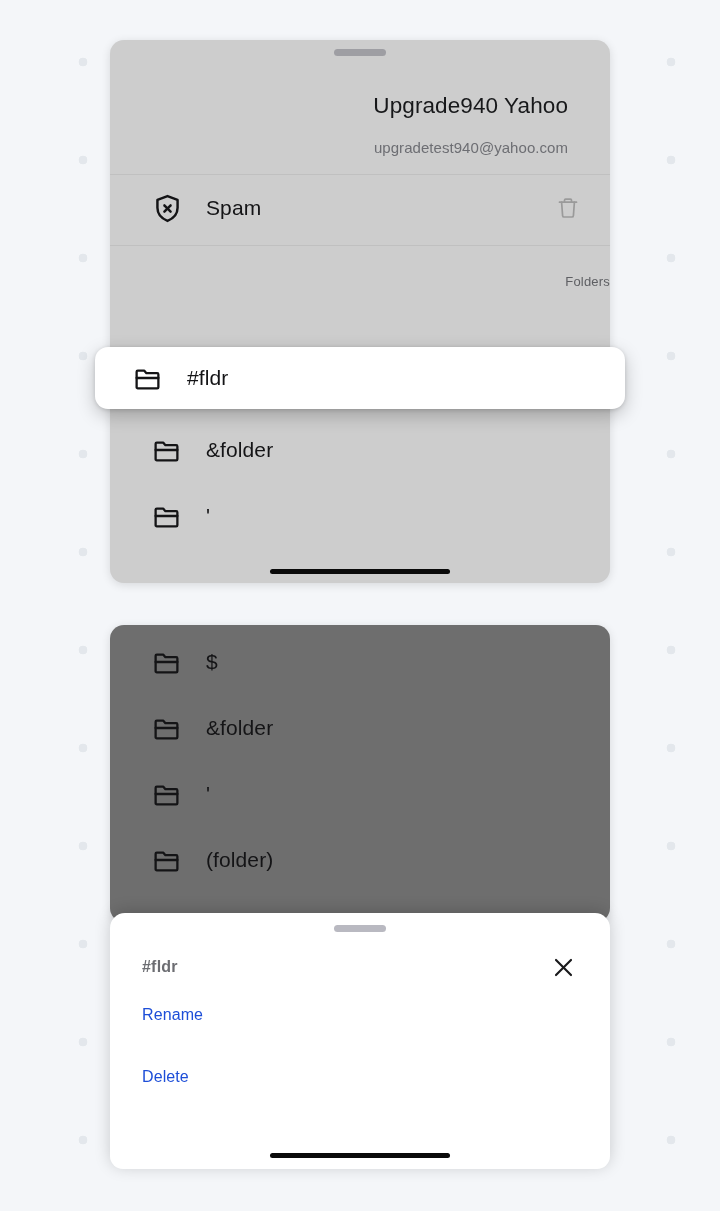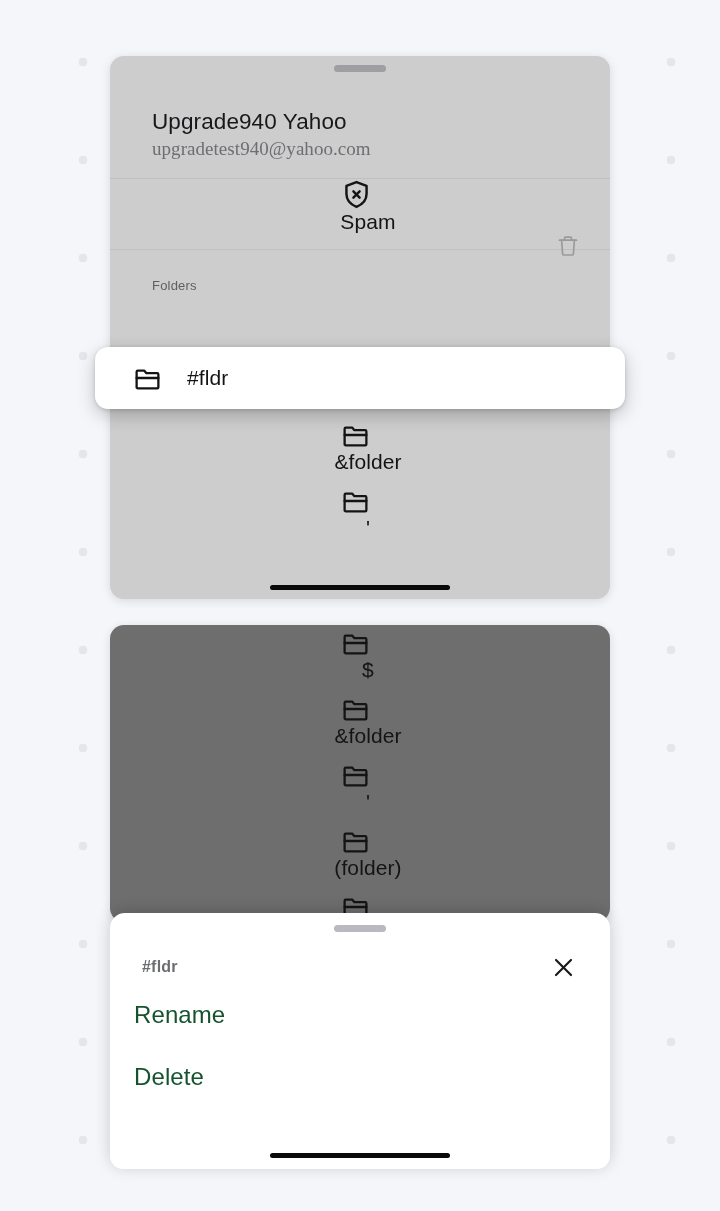--- a/index.html
+++ b/index.html
@@ -26,23 +26,24 @@
     width: 500px;
     border-radius: 14px;
     overflow: hidden;
   }
 
   .panel-light { background: #cdcdcd; }
   .panel-dark  { background: #6e6e6e; }
 
   
   #mail-drawer-panel {
-    top: 56px;
+    top: 40px;
     height: 543px;
     box-shadow: 0 2px 10px rgba(0,0,0,0.12);
+    text-align: right;
   }
 
   
   #folder-list-panel {
     top: 625px;
     height: 297px;
     box-shadow: 0 2px 10px rgba(0,0,0,0.12);
   }
 
   
@@ -60,42 +61,40 @@
     padding: 36px 42px 18px 42px;
   }
   .account-name {
     font-size: 22.5px;
     color: #17181a;
     line-height: 1.2;
     font-weight: 400;
     letter-spacing: 0.1px;
   }
   .account-email {
-    font-size: 19px;
+    font-size: 15px;
     color: #6d6e73;
-    margin-top: 3px;
+    margin-top: 20px;
     letter-spacing: 0.05px;
-    font-family: Liberation Serif, serif;
   }
 
   .divider {
     height: 1px;
     background: #c0c0c0;
     width: 100%;
   }
 
   
   .row {
     display: flex;
     align-items: center;
     height: 66px;
-    padding-left: 26px;
+    padding-left: 42px;
     padding-right: 30px;
     position: relative;
-    flex-direction: column;
   }
   .row-icon {
     width: 34px;
     min-width: 34px;
     display: flex;
     align-items: center;
     justify-content: flex-start;
   }
   .row-label {
     font-size: 21px;
@@ -174,23 +173,23 @@
   .sheet-close {
     margin-left: auto;
     display: flex;
     align-items: center;
     justify-content: center;
     width: 34px;
     height: 34px;
   }
 
   .sheet-item {
-    font-size: 24px;
-    color: #14532d;
-    padding: 0 24px;
+    font-size: 16px;
+    color: #1d4ed8;
+    padding: 0 32px;
     height: 62px;
     display: flex;
     align-items: center;
     letter-spacing: 0.1px;
   }
 </style>
 </head>
 <body>
 
 <div class="panel panel-light" id="mail-drawer-panel">

